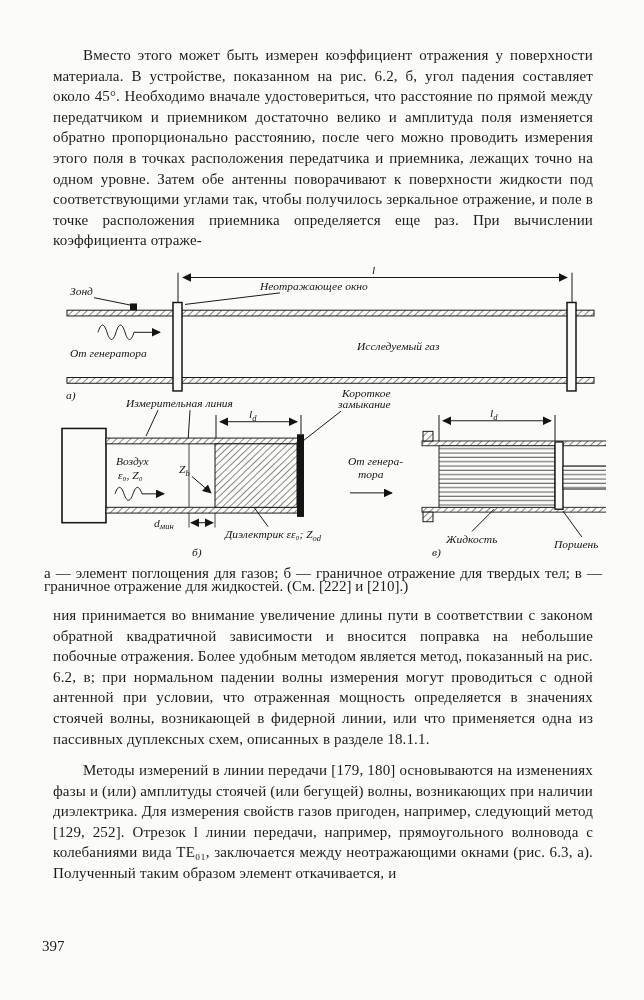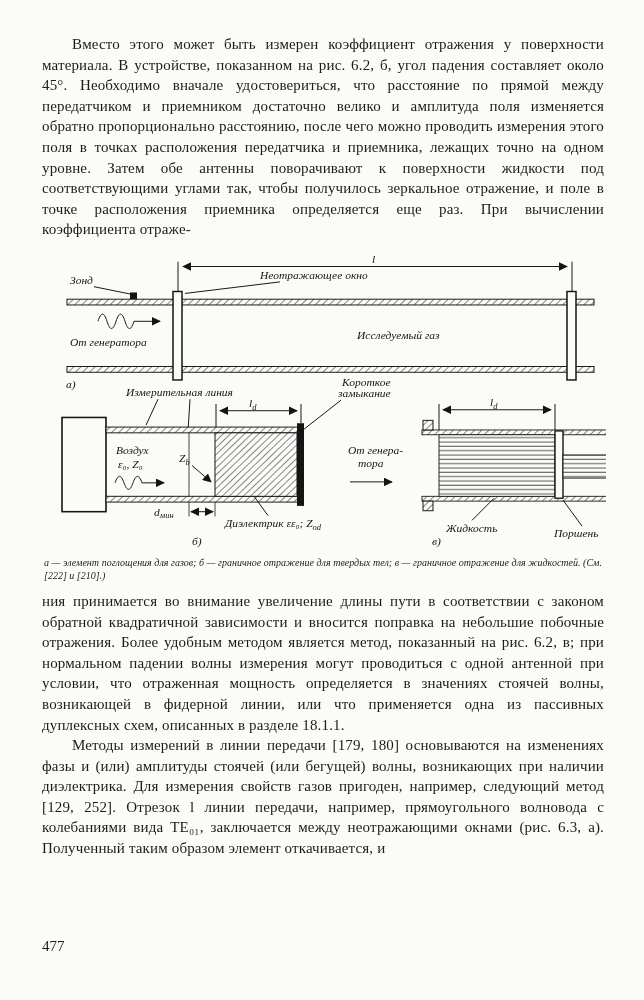--- a/index.html
+++ b/index.html
@@ -7,34 +7,33 @@
     width:644px;height:1000px;overflow:hidden;
     background:#f6f6f2;
     font-family:"Liberation Serif","DejaVu Serif",serif;
     color:#1b1b1b;
   }
   .page{
     position:relative;width:644px;height:1000px;box-sizing:border-box;
     padding:34px 40px 0 42px;background:#fbfbf8;
   }
   p.body-text{
-    margin:0;font-size:15px;line-height:20.6px;text-align:justify;
+    margin:11px;font-size:15px;line-height:20.6px;text-align:justify;
     letter-spacing:.15px;
   }
   p.indent{text-indent:30px;}
   figure{margin:14px 0 8px 0;}
   .fig-svg{display:block;}
   figcaption{width:562px;margin-top:2px;}
   .cap-title{
     font-size:13px;text-align:center;letter-spacing:.6px;margin-bottom:4px;
   }
   .cap-body{
-    font-size:10px;line-height:13.5px;text-align:justify;
+    font-size:15px;line-height:13.5px;text-align:justify;
     padding:0 2px;
-    font-style:italic;
   }
   .page-number{
     position:absolute;left:42px;top:938px;font-size:15px;
   }
   
   .thin{stroke:#141414;stroke-width:1;fill:none;}
   .vthin{stroke:#141414;stroke-width:.8;fill:none;}
   .flabel{
     font-family:"Liberation Serif","DejaVu Serif",serif;
     font-style:italic;font-size:11.5px;fill:#141414;stroke:none;
@@ -171,14 +170,14 @@
     </svg>
 
     <figcaption>
       <div class="cap-body">а — элемент поглощения для газов; б — граничное отражение для твердых тел; в — граничное отражение для жидкостей. (См. [222] и [210].)</div>
     </figcaption>
   </figure>
 
   <p class="body-text">ния принимается во внимание увеличение длины пути в соответствии с законом обратной квадратичной зависимости и вносится поправка на небольшие побочные отражения. Более удобным методом является метод, показанный на рис. 6.2, в; при нормальном падении волны измерения могут проводиться с одной антенной при условии, что отраженная мощность определяется в значениях стоячей волны, возникающей в фидерной линии, или что применяется одна из пассивных дуплексных схем, описанных в разделе 18.1.1.</p>
   <p class="body-text indent">Методы измерений в линии передачи [179, 180] основываются на изменениях фазы и (или) амплитуды стоячей (или бегущей) волны, возникающих при наличии диэлектрика. Для измерения свойств газов пригоден, например, следующий метод [129, 252]. Отрезок l линии передачи, например, прямоугольного волновода с колебаниями вида TE₀₁, заключается между неотражающими окнами (рис. 6.3, а). Полученный таким образом элемент откачивается, и</p>
 
-  <div class="page-number">477</div>
+  <div class="page-number">397</div>
 </div>
 
 </body></html>

